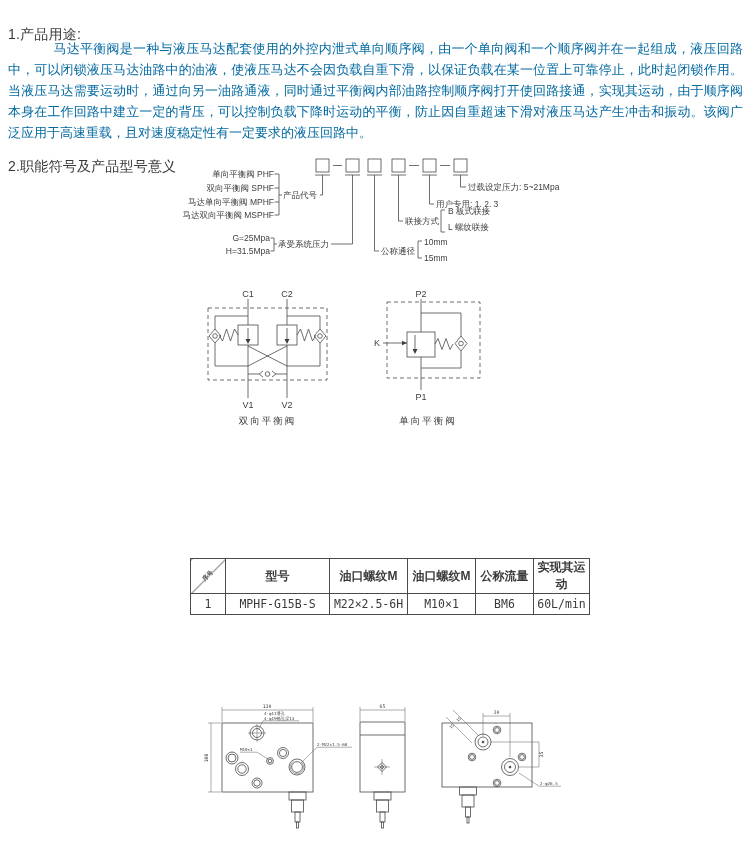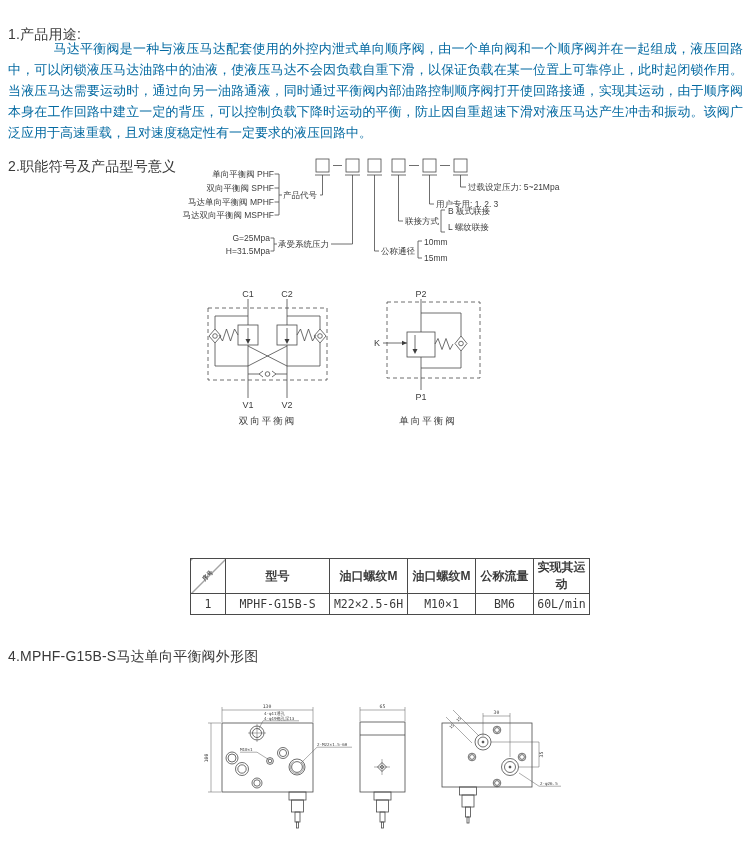--- a/index.html
+++ b/index.html
@@ -198,21 +198,20 @@
       <td>1</td>
       <td>MPHF-G15B-S</td>
       <td>M22×2.5-6H</td>
       <td>M10×1</td>
       <td>BM6</td>
       <td>60L/min</td>
     </tr>
   </tbody>
     </table>
 
-  <div class="h1" style="top:648px">4.MPHF-G15B-S马达单向平衡阀外形图</div>
 
   <svg class="out-svg" style="left:195px;top:692px" width="390" height="172" viewBox="0 0 390 172">
 
     <g>
       <rect class="ln" x="27" y="31" width="91" height="69"></rect>
       <g class="thin">
         <line x1="27" y1="30" x2="27" y2="15"></line>
           <line x1="118" y1="30" x2="118" y2="15"></line>
         <line x1="27" y1="18" x2="118" y2="18"></line>
         <line x1="26" y1="31" x2="13" y2="31"></line>

